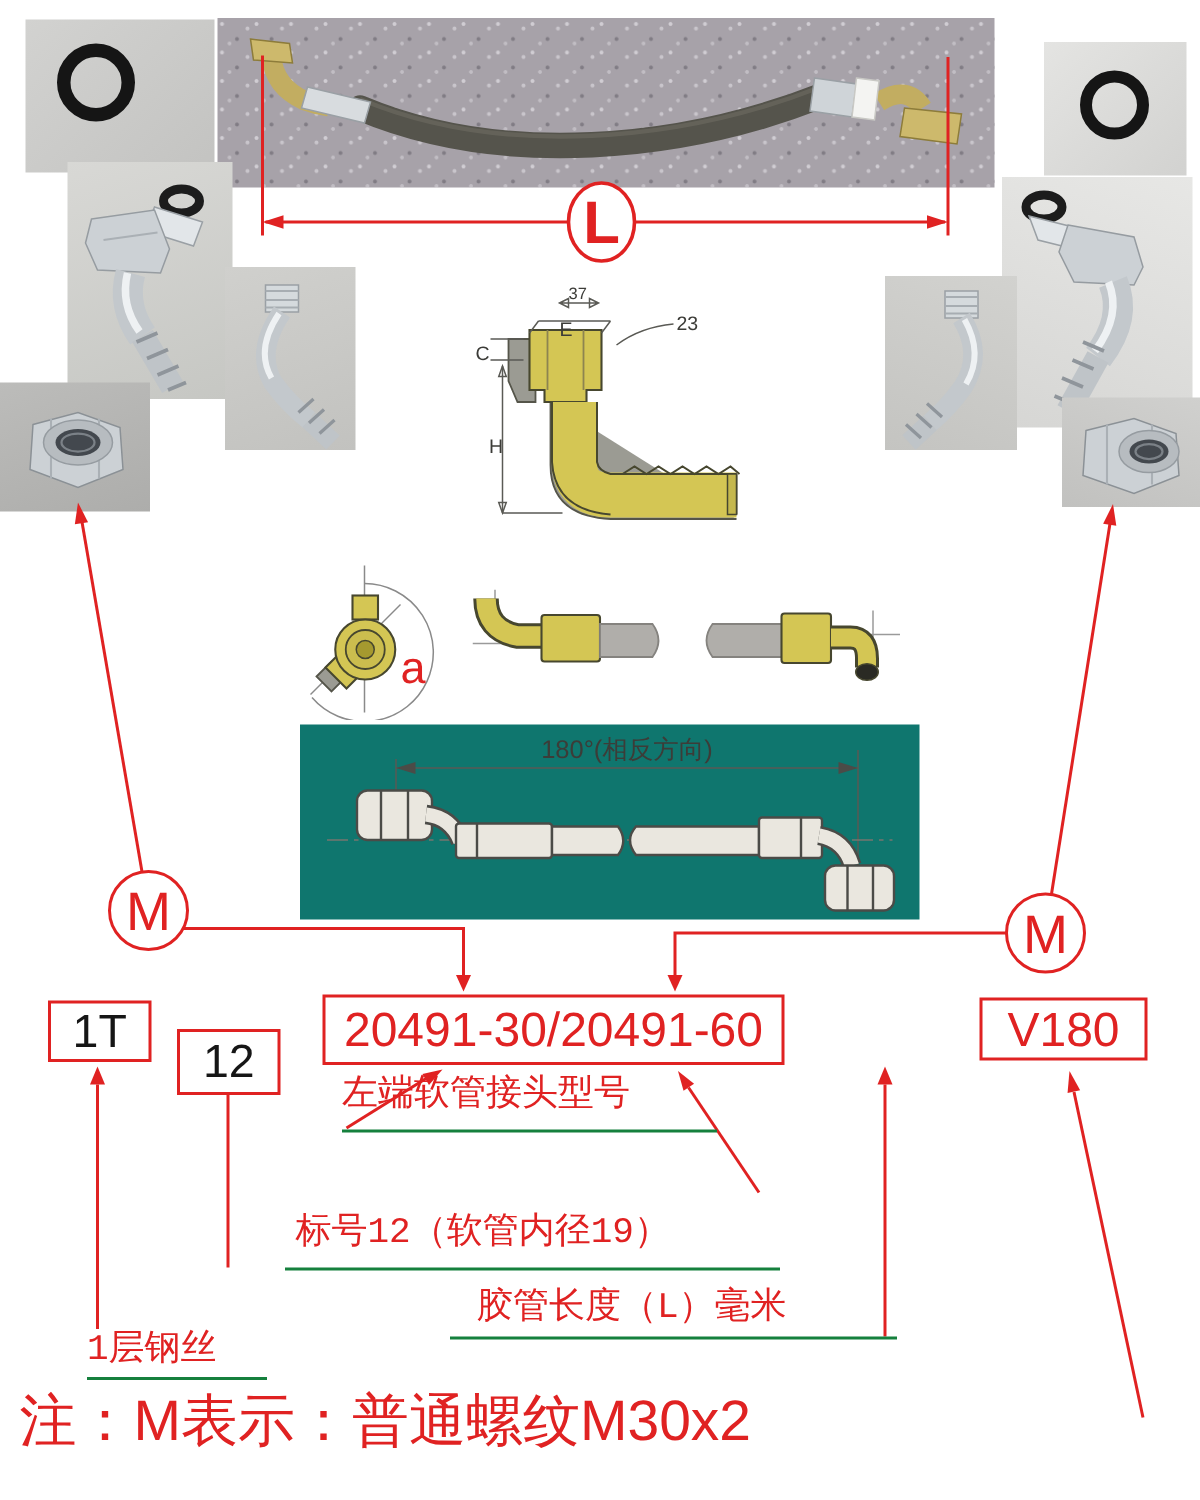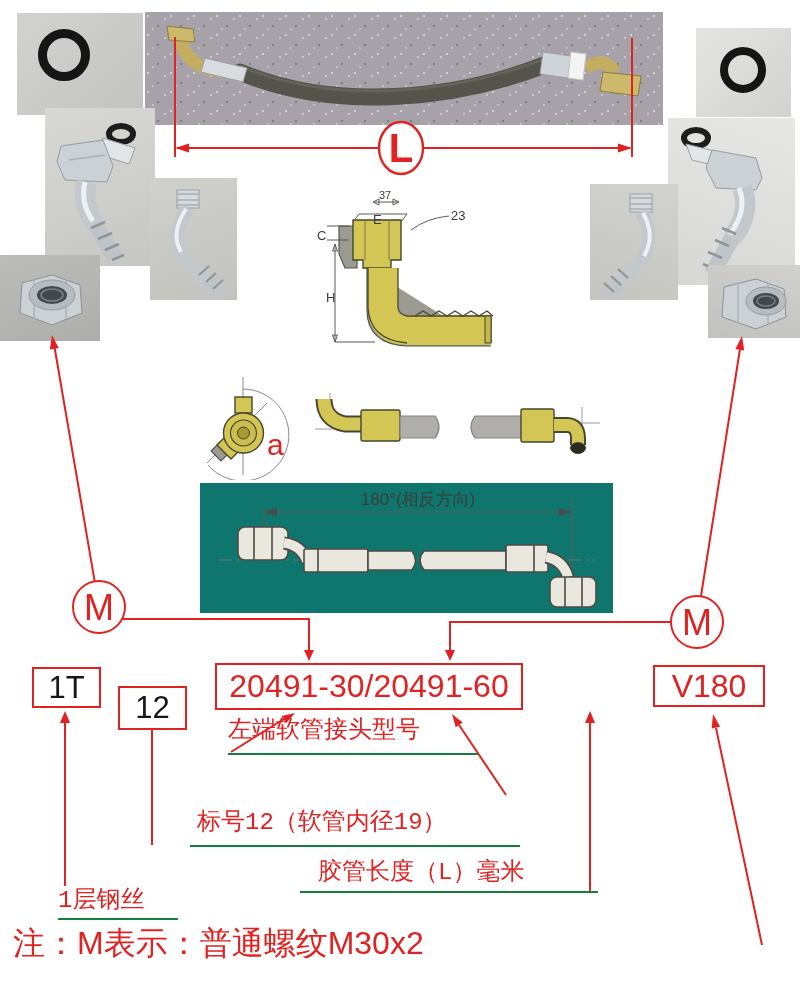--- a/index.html
+++ b/index.html
@@ -20,21 +20,21 @@
   }
   .overlay{position:absolute;left:0;top:0;pointer-events:none;}
   .overlay path, .overlay line{stroke:#e02222;stroke-width:2;fill:none;}
   .overlay polygon{fill:#e02222;stroke:none;}
   .overlay .bubble{fill:#ffffff;stroke:#e02222;}
   .overlay text{fill:#e02222;text-anchor:middle;font-family:"Liberation Sans",sans-serif;}
   .box{position:absolute;border:2px solid #e02222;background:#fff;display:flex;align-items:center;justify-content:center;font-family:"Liberation Sans",sans-serif;}
   .box.black{color:#161616;font-size:31px;}
   .box.red{color:#e02222;font-size:32px;}
   .ann{position:absolute;color:#e02222;font-size:24px;line-height:34px;white-space:nowrap;border-bottom:2px solid #15803d;font-family:Liberation Mono, monospace;}
-  .note{position:absolute;color:#e02222;font-size:32px;white-space:nowrap;font-family:"Liberation Sans",sans-serif;}
+  .note{position:absolute;color:#e02222;font-size:38px;white-space:nowrap;font-family:"Liberation Sans",sans-serif;}
   .d180{position:absolute;left:200px;top:483px;width:413px;height:130px;background:#0f766e;}
   .lineart{stroke:#4b4b47;fill:none;stroke-width:1.6;}
   .lineartF{stroke:#4b4b47;fill:#eae7df;stroke-width:1.6;}
   .dim{stroke:#5a5a55;stroke-width:1;fill:none;}
   .dimtxt{fill:#3c3c38;font-family:"Liberation Sans",sans-serif;}
   .yel{fill:#d4c654;stroke:#47472f;stroke-width:1.4;}
   .gry{fill:#9b9b93;stroke:#55554a;stroke-width:1.2;}
 </style>
 </head>
 <body>

